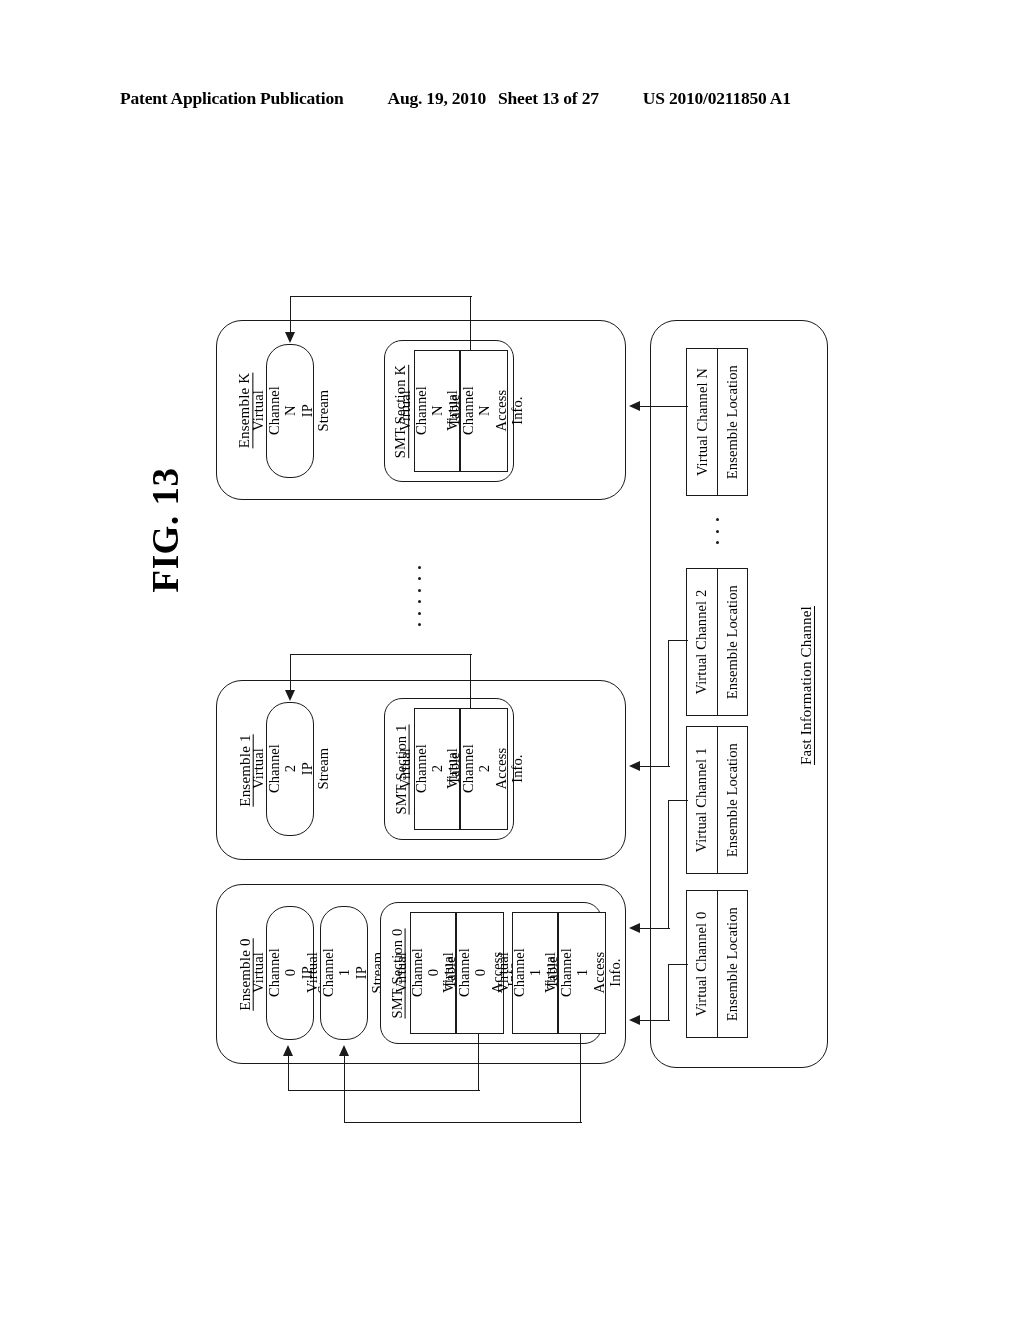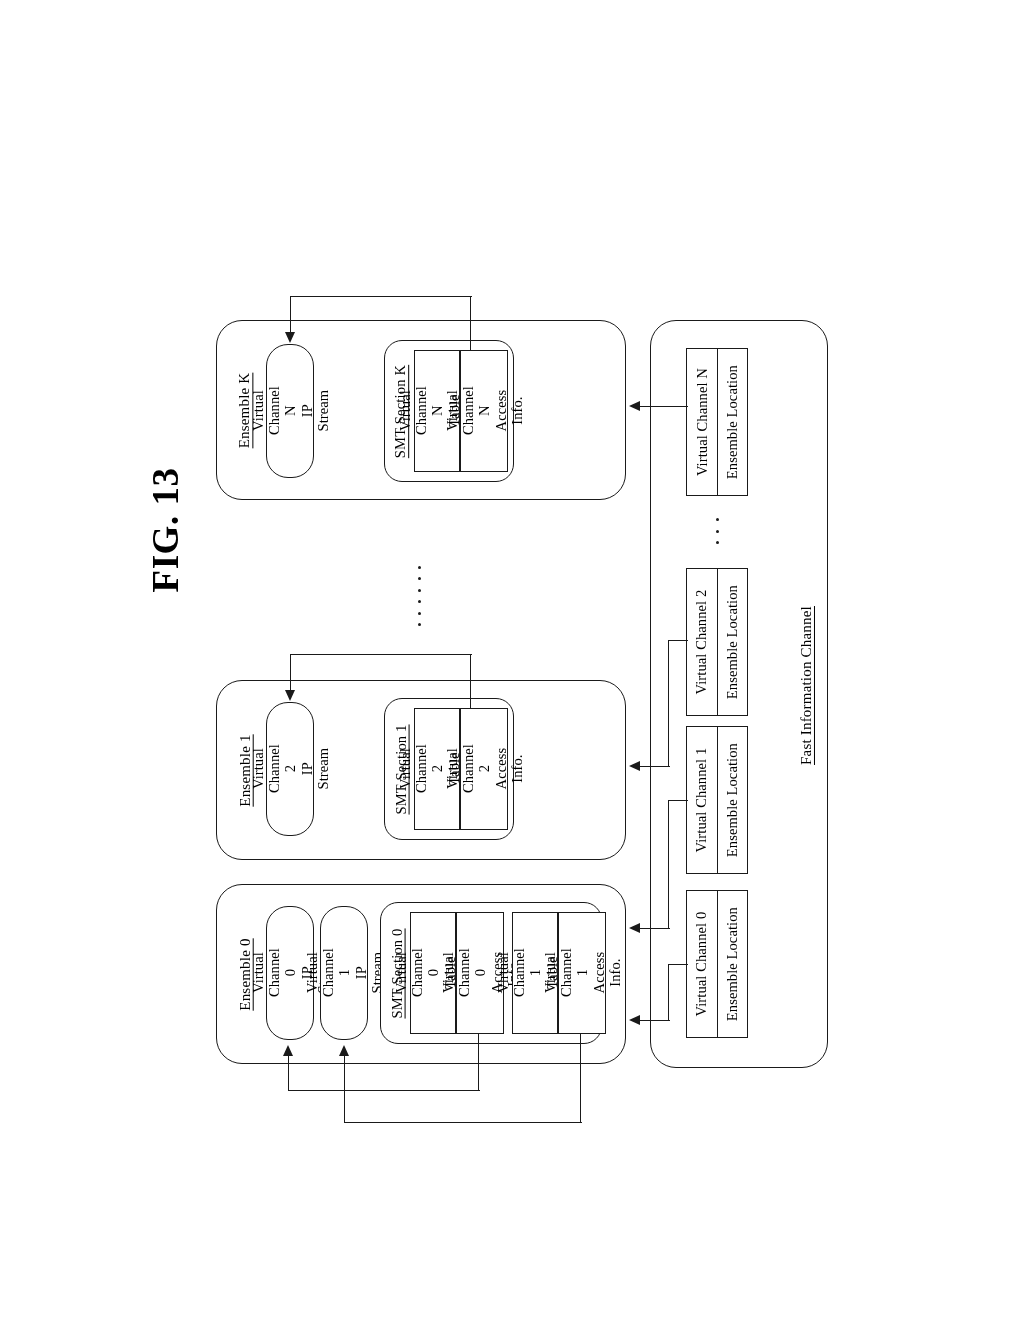--- a/index.html
+++ b/index.html
@@ -154,20 +154,26 @@
     height: 3px;
     background: #1a1a1a;
     border-radius: 50%;
   }
 </style>
 </head>
 <body>
 
 <div id="page">
 
+  <div class="pat-header">
+    <span class="h-pub">Patent Application Publication</span>
+    <span class="h-date">Aug. 19, 2010</span>
+    <span class="h-sheet">Sheet 13 of 27</span>
+    <span class="h-num">US 2010/0211850 A1</span>
+  </div>
 
   <div class="fig-label">FIG. 13</div>
 
   <div class="box rounded-lg" style="left:216px; top:320px; width:410px; height:180px;"></div>
   <div class="ens-title" style="left:228px; top:330px; width:34px; height:160px;">
     <span>Ensemble K</span>
   </div>
 
   <div class="box rounded-sm" style="left:266px; top:344px; width:48px; height:134px;">
     <div class="vlabel two">

